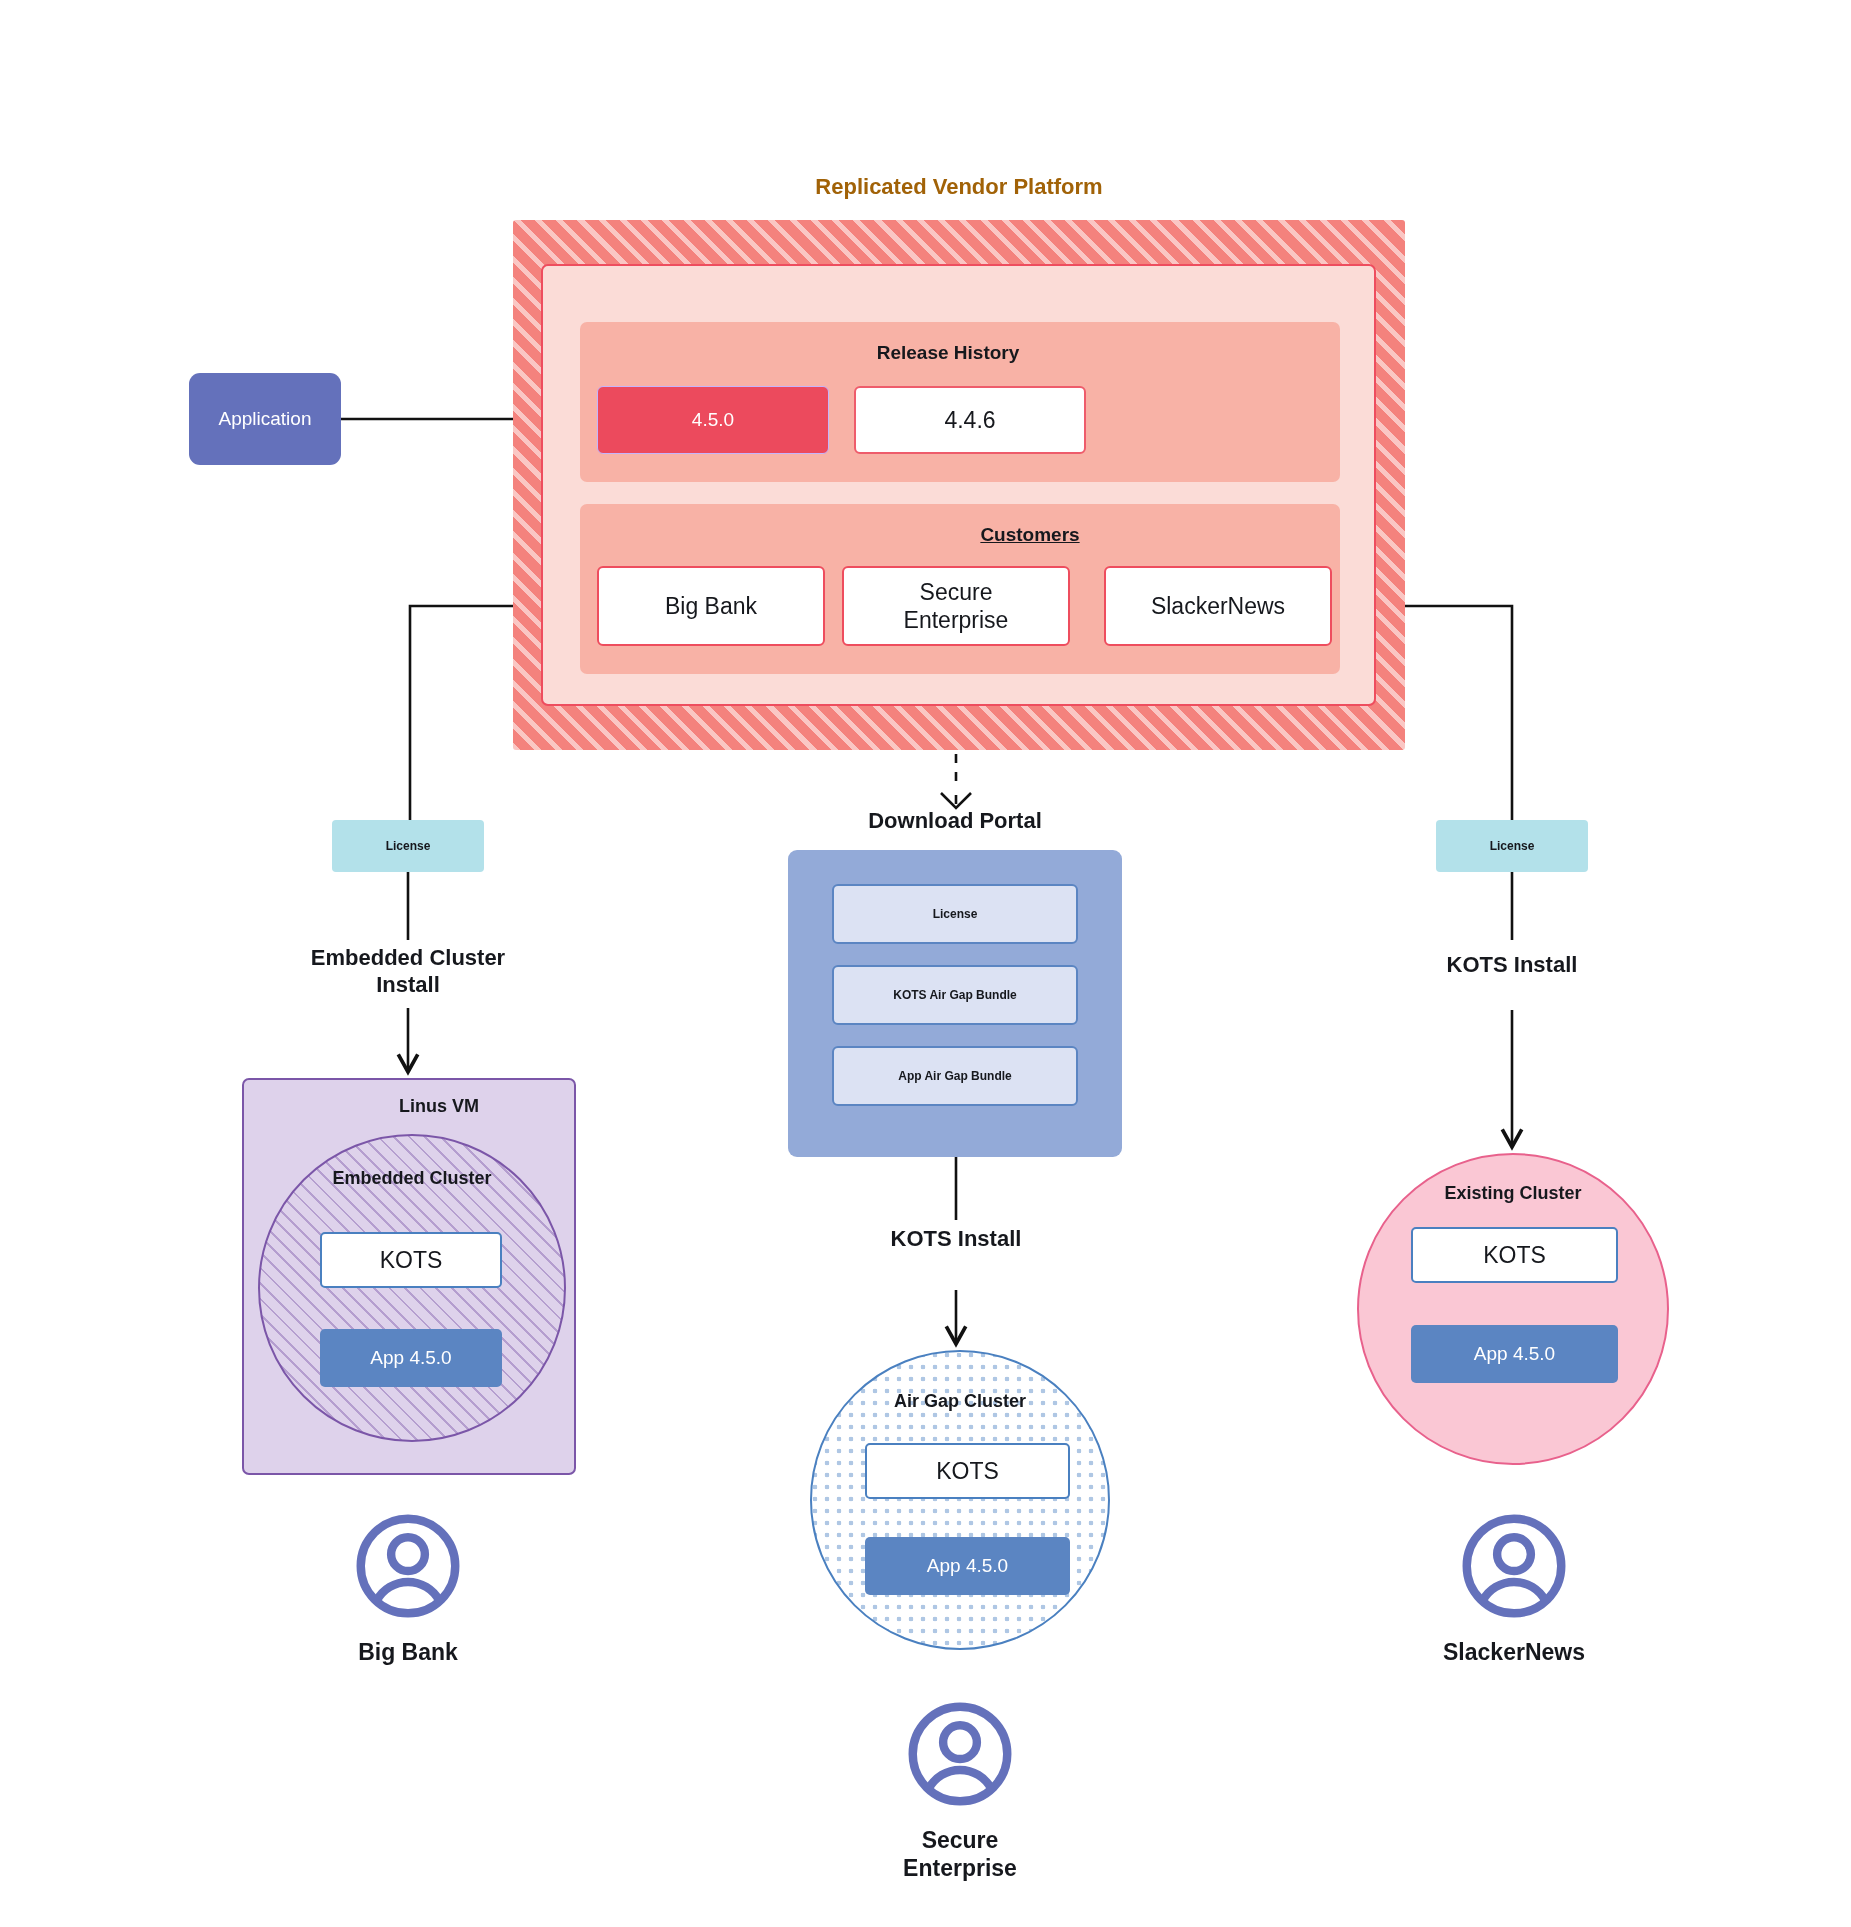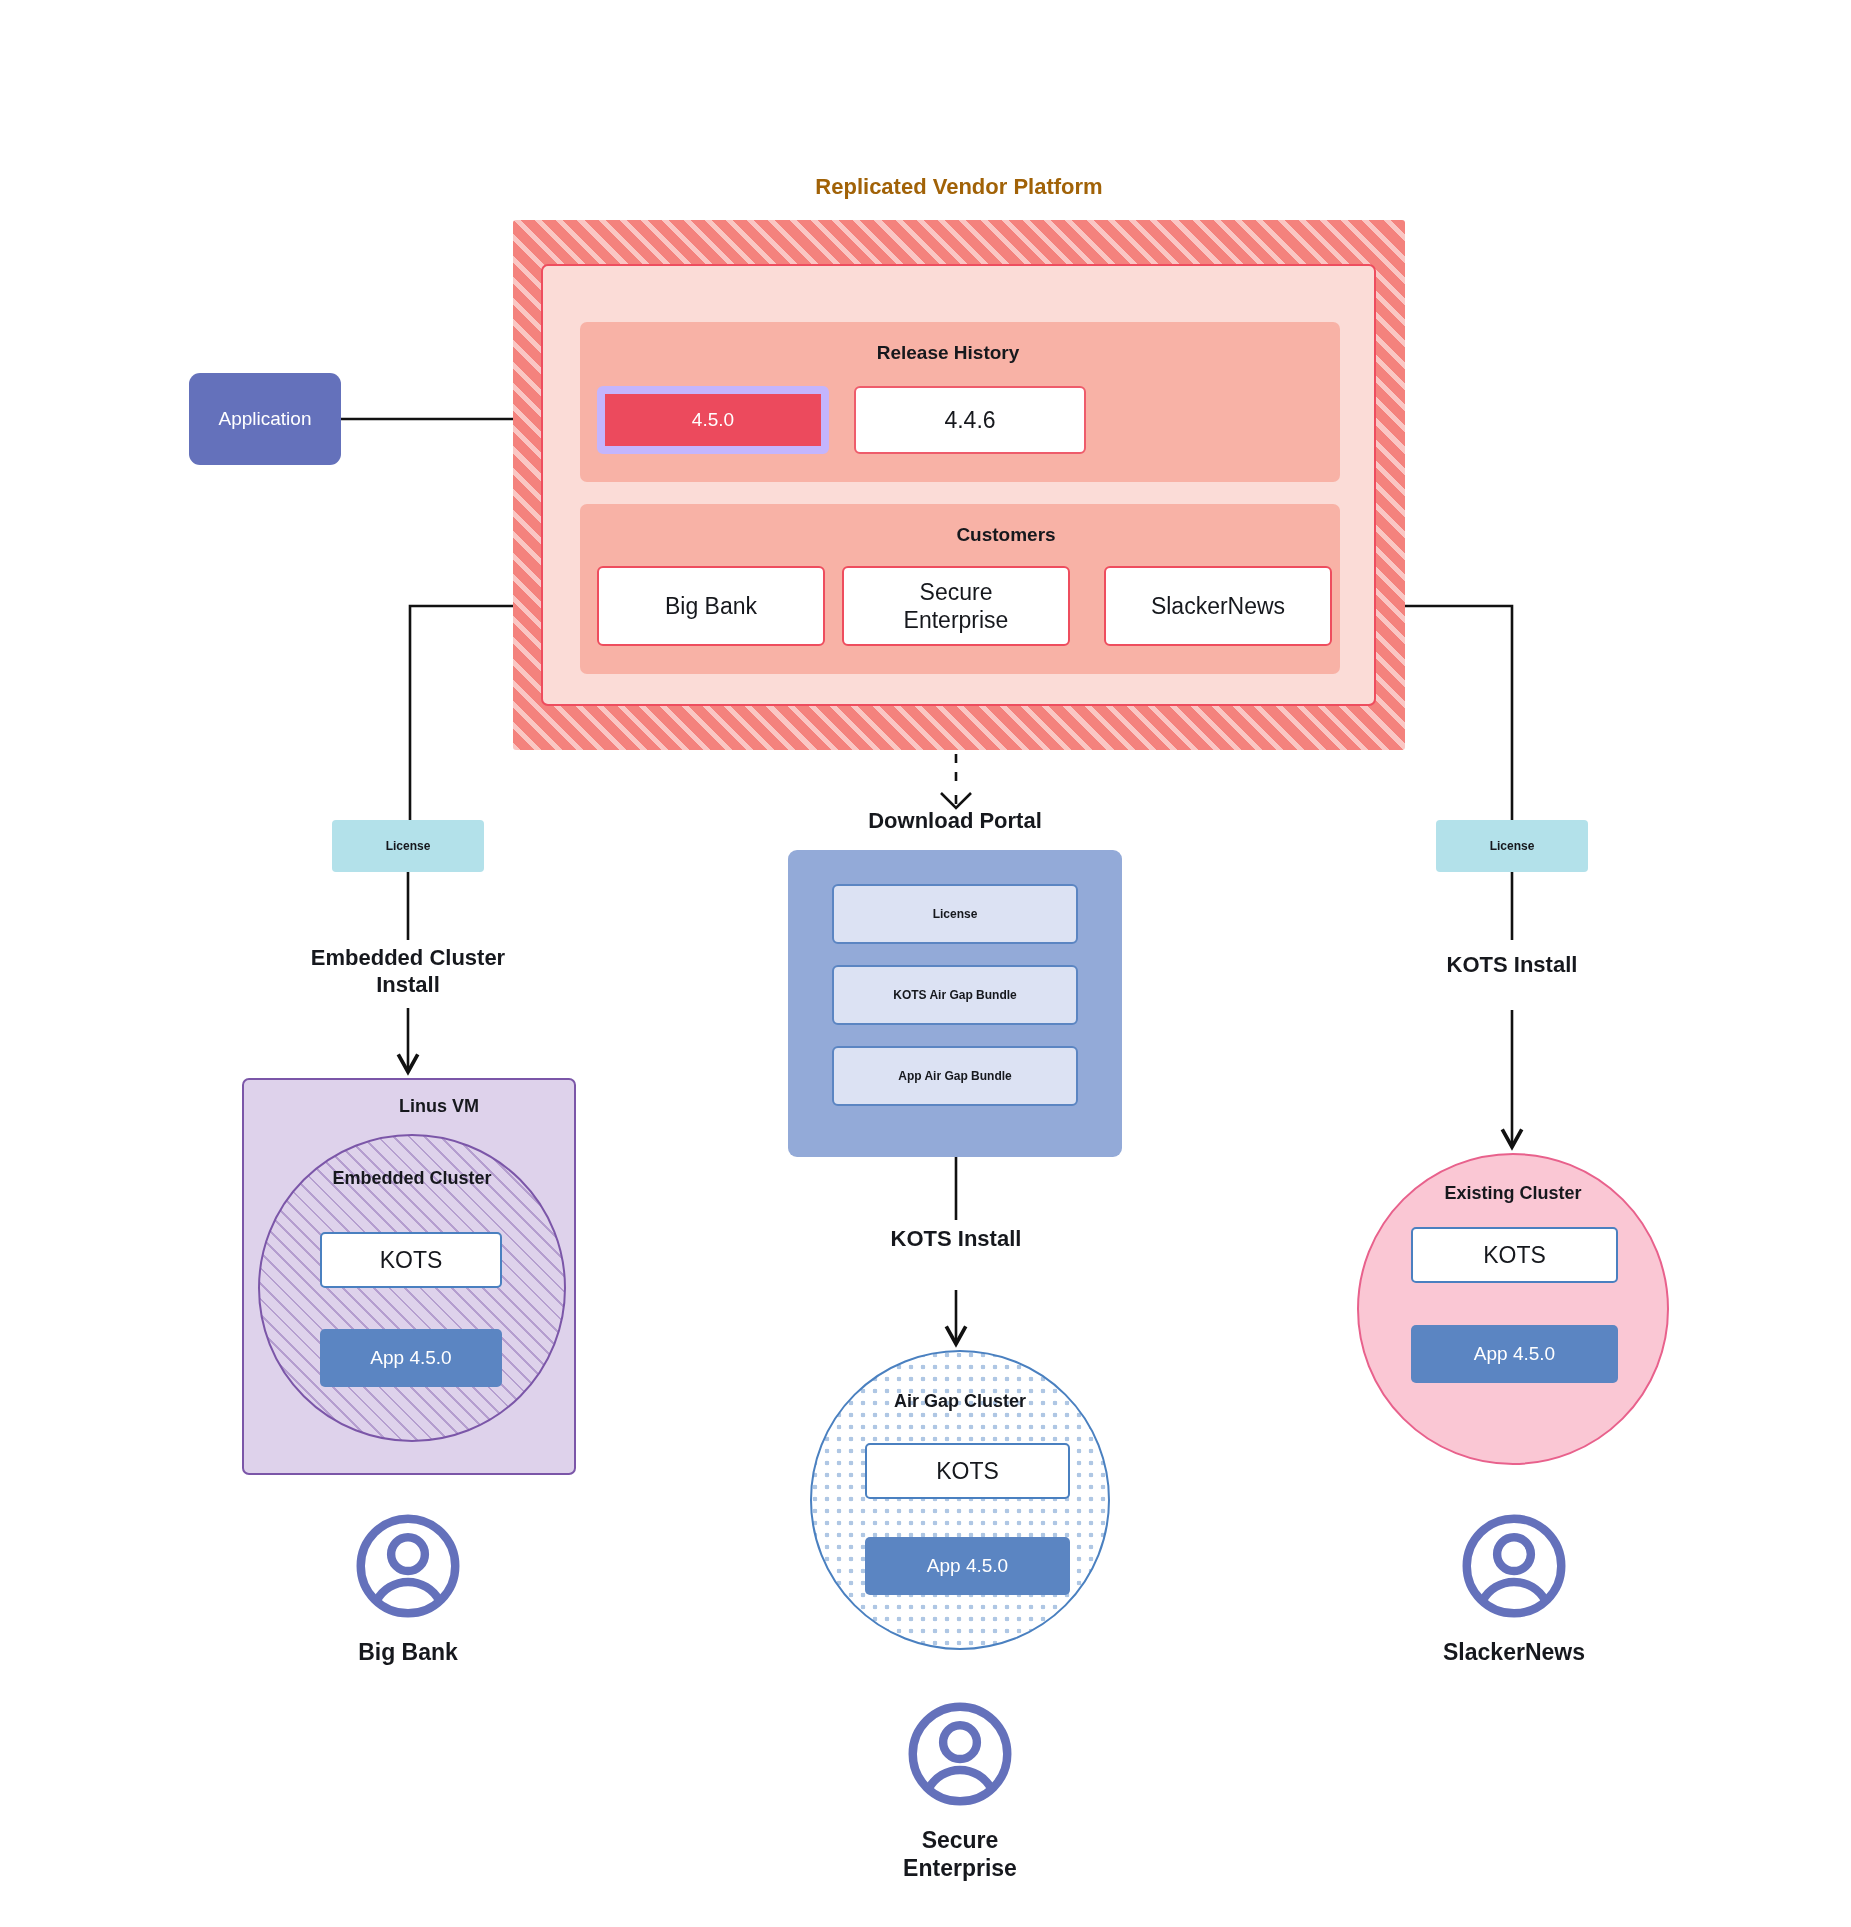--- a/index.html
+++ b/index.html
@@ -55,21 +55,21 @@
   }
   #customers-panel{
     left:580px;top:504px;width:760px;height:170px;
     background:#F8B2A6;
     border-radius:7px;
   }
   .release-box{
     top:386px;width:232px;height:68px;
     border-radius:6px;box-sizing:border-box;
   }
-  #rel-450{left:597px;background:#EC4A5D;border:8px solid #c4b5fd;}
+  #rel-450{left:597px;background:#EC4A5D;border:1px solid #c4b5fd;}
   #rel-446{left:854px;background:#ffffff;border:2px solid #EE5C6B;}
 
   .cust-box{
     top:566px;height:80px;
     background:#ffffff;
     border:2px solid #EE4D5E;
     border-radius:6px;box-sizing:border-box;
   }
   #cust-bigbank{left:597px;width:228px;}
   #cust-secure{left:842px;width:228px;}
@@ -212,21 +212,21 @@
 
   <div class="abs" id="stable-channel"></div>
 
   <div class="abs" id="release-history"></div>
   <div class="abs ctr t-section" style="left:580px;top:341px;width:736px;height:24px;">Release History</div>
 
   <div class="abs ctr release-box t-boxw" id="rel-450">4.5.0</div>
   <div class="abs ctr release-box t-box" id="rel-446">4.4.6</div>
 
   <div class="abs" id="customers-panel"></div>
-  <div class="abs ctr t-section" style="left:584px;top:523px;width:844px;height:24px;">Customers</div>
+  <div class="abs ctr t-section" style="left:608px;top:523px;width:844px;height:24px;text-decoration:underline;">Customers</div>
 
   <div class="abs ctr cust-box t-box" id="cust-bigbank" style="white-space:pre-line;">Big Bank</div>
   <div class="abs ctr cust-box t-box" id="cust-secure" style="white-space:pre-line;">Secure
 Enterprise</div>
   <div class="abs ctr cust-box t-box" id="cust-slacker" style="white-space:pre-line;">SlackerNews</div>
 
   <div class="abs ctr t-boxw" id="application-box">Application</div>
 
   <div class="abs ctr license-chip t-small" id="license-left">License</div>
 

